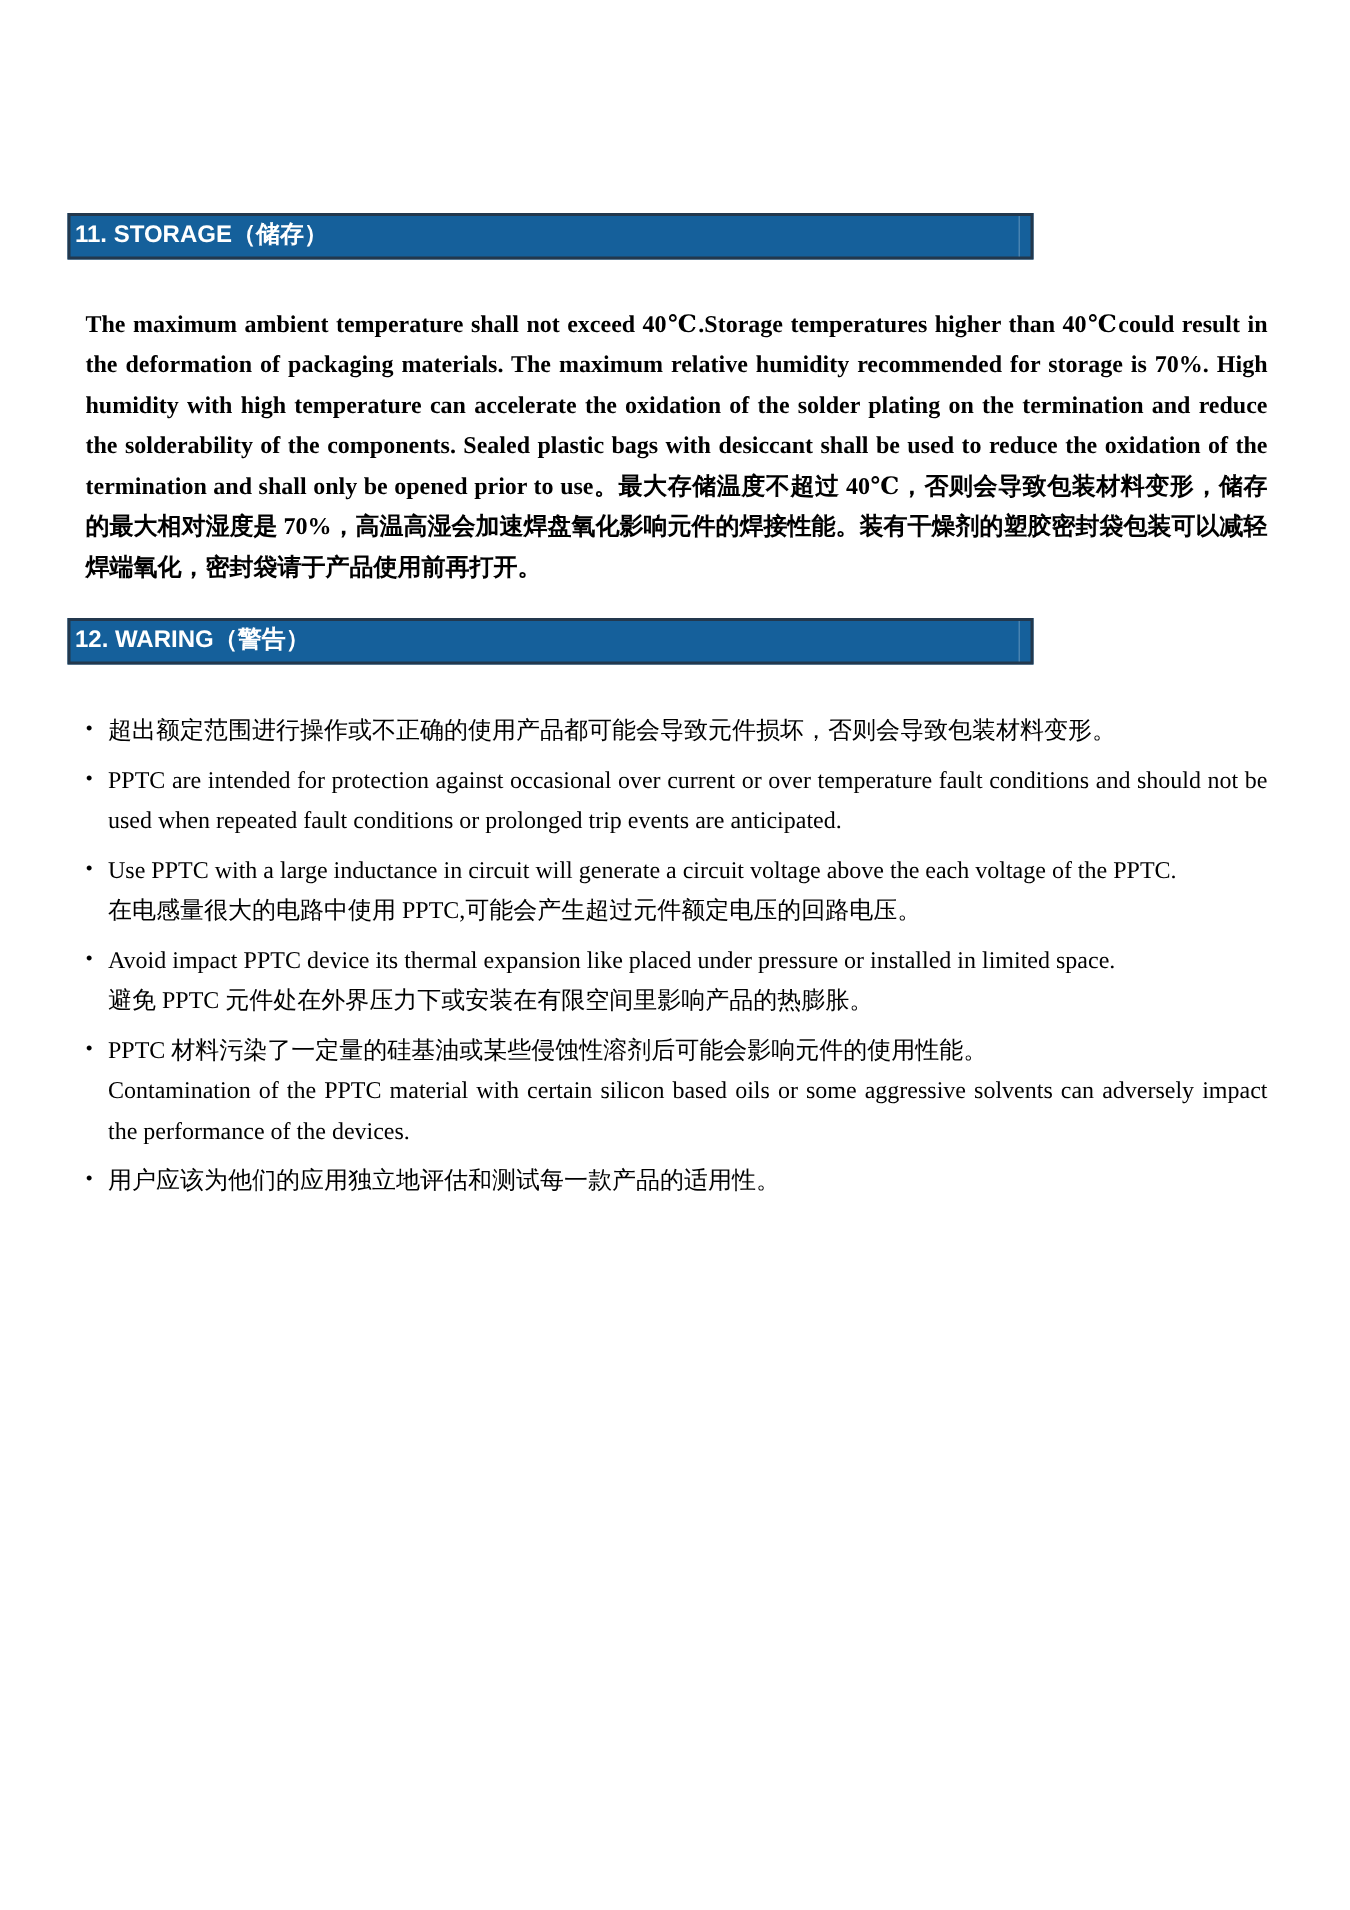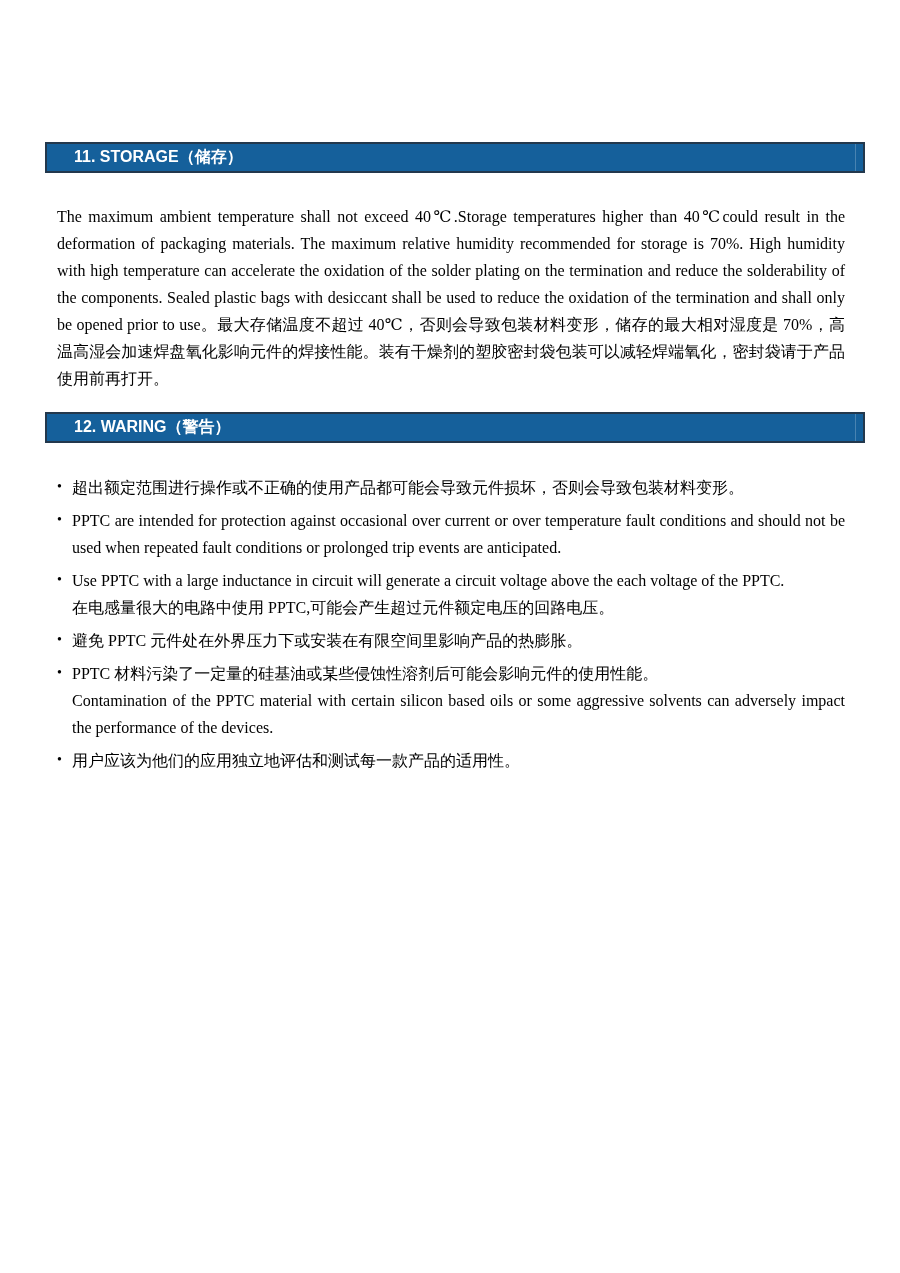--- a/index.html
+++ b/index.html
@@ -13,45 +13,46 @@
     overflow: hidden;
     font-family: "Liberation Serif", "DejaVu Serif", serif;
     color: #000000;
   }
   .page {
     padding-top: 142px;
   }
   .section-bar {
     box-sizing: border-box;
     margin-left: 45px;
-    width: 820px;
+    width: 644px;
     height: 31px;
     background: #15609B;
     border: 2px solid #23384D;
     color: #ffffff;
     font-family: "Liberation Sans", "DejaVu Sans", sans-serif;
     font-weight: bold;
     font-size: 16px;
     line-height: 26px;
-    padding-left: 27px;
+    padding-left: 3px;
     position: relative;
   }
   .bar-sheen {
     position: absolute;
     right: 7px;
     top: 0;
     bottom: 0;
     width: 1px;
     background: rgba(255, 255, 255, 0.22);
   }
   .para {
     margin: 30px 55px 0 57px;
     font-size: 16px;
     line-height: 27px;
     text-align: justify;
+    font-weight: bold;
   }
   .section-2 {
     margin-top: 20px;
   }
   ul.warn-list {
     list-style: none;
     margin: 31px 55px 0 57px;
     padding: 0;
     font-size: 16px;
     line-height: 27px;
@@ -95,20 +96,21 @@
       <span class="bullet">•</span>
       <div>PPTC are intended for protection against occasional over current or over temperature fault conditions and should not be used when repeated fault conditions or prolonged trip events are anticipated.</div>
     </li>
     <li class="warn-item">
       <span class="bullet">•</span>
       <div>Use PPTC with a large inductance in circuit will generate a circuit voltage above the each voltage of the PPTC.</div>
       <div>在电感量很大的电路中使用 PPTC,可能会产生超过元件额定电压的回路电压。</div>
     </li>
     <li class="warn-item">
       <span class="bullet">•</span>
+      <div>Avoid impact PPTC device its thermal expansion like placed under pressure or installed in limited space.</div>
       <div>避免 PPTC 元件处在外界压力下或安装在有限空间里影响产品的热膨胀。</div>
     </li>
     <li class="warn-item">
       <span class="bullet">•</span>
       <div>PPTC 材料污染了一定量的硅基油或某些侵蚀性溶剂后可能会影响元件的使用性能。</div>
       <div>Contamination of the PPTC material with certain silicon based oils or some aggressive solvents can adversely impact the performance of the devices.</div>
     </li>
     <li class="warn-item">
       <span class="bullet">•</span>
       <div>用户应该为他们的应用独立地评估和测试每一款产品的适用性。</div>

